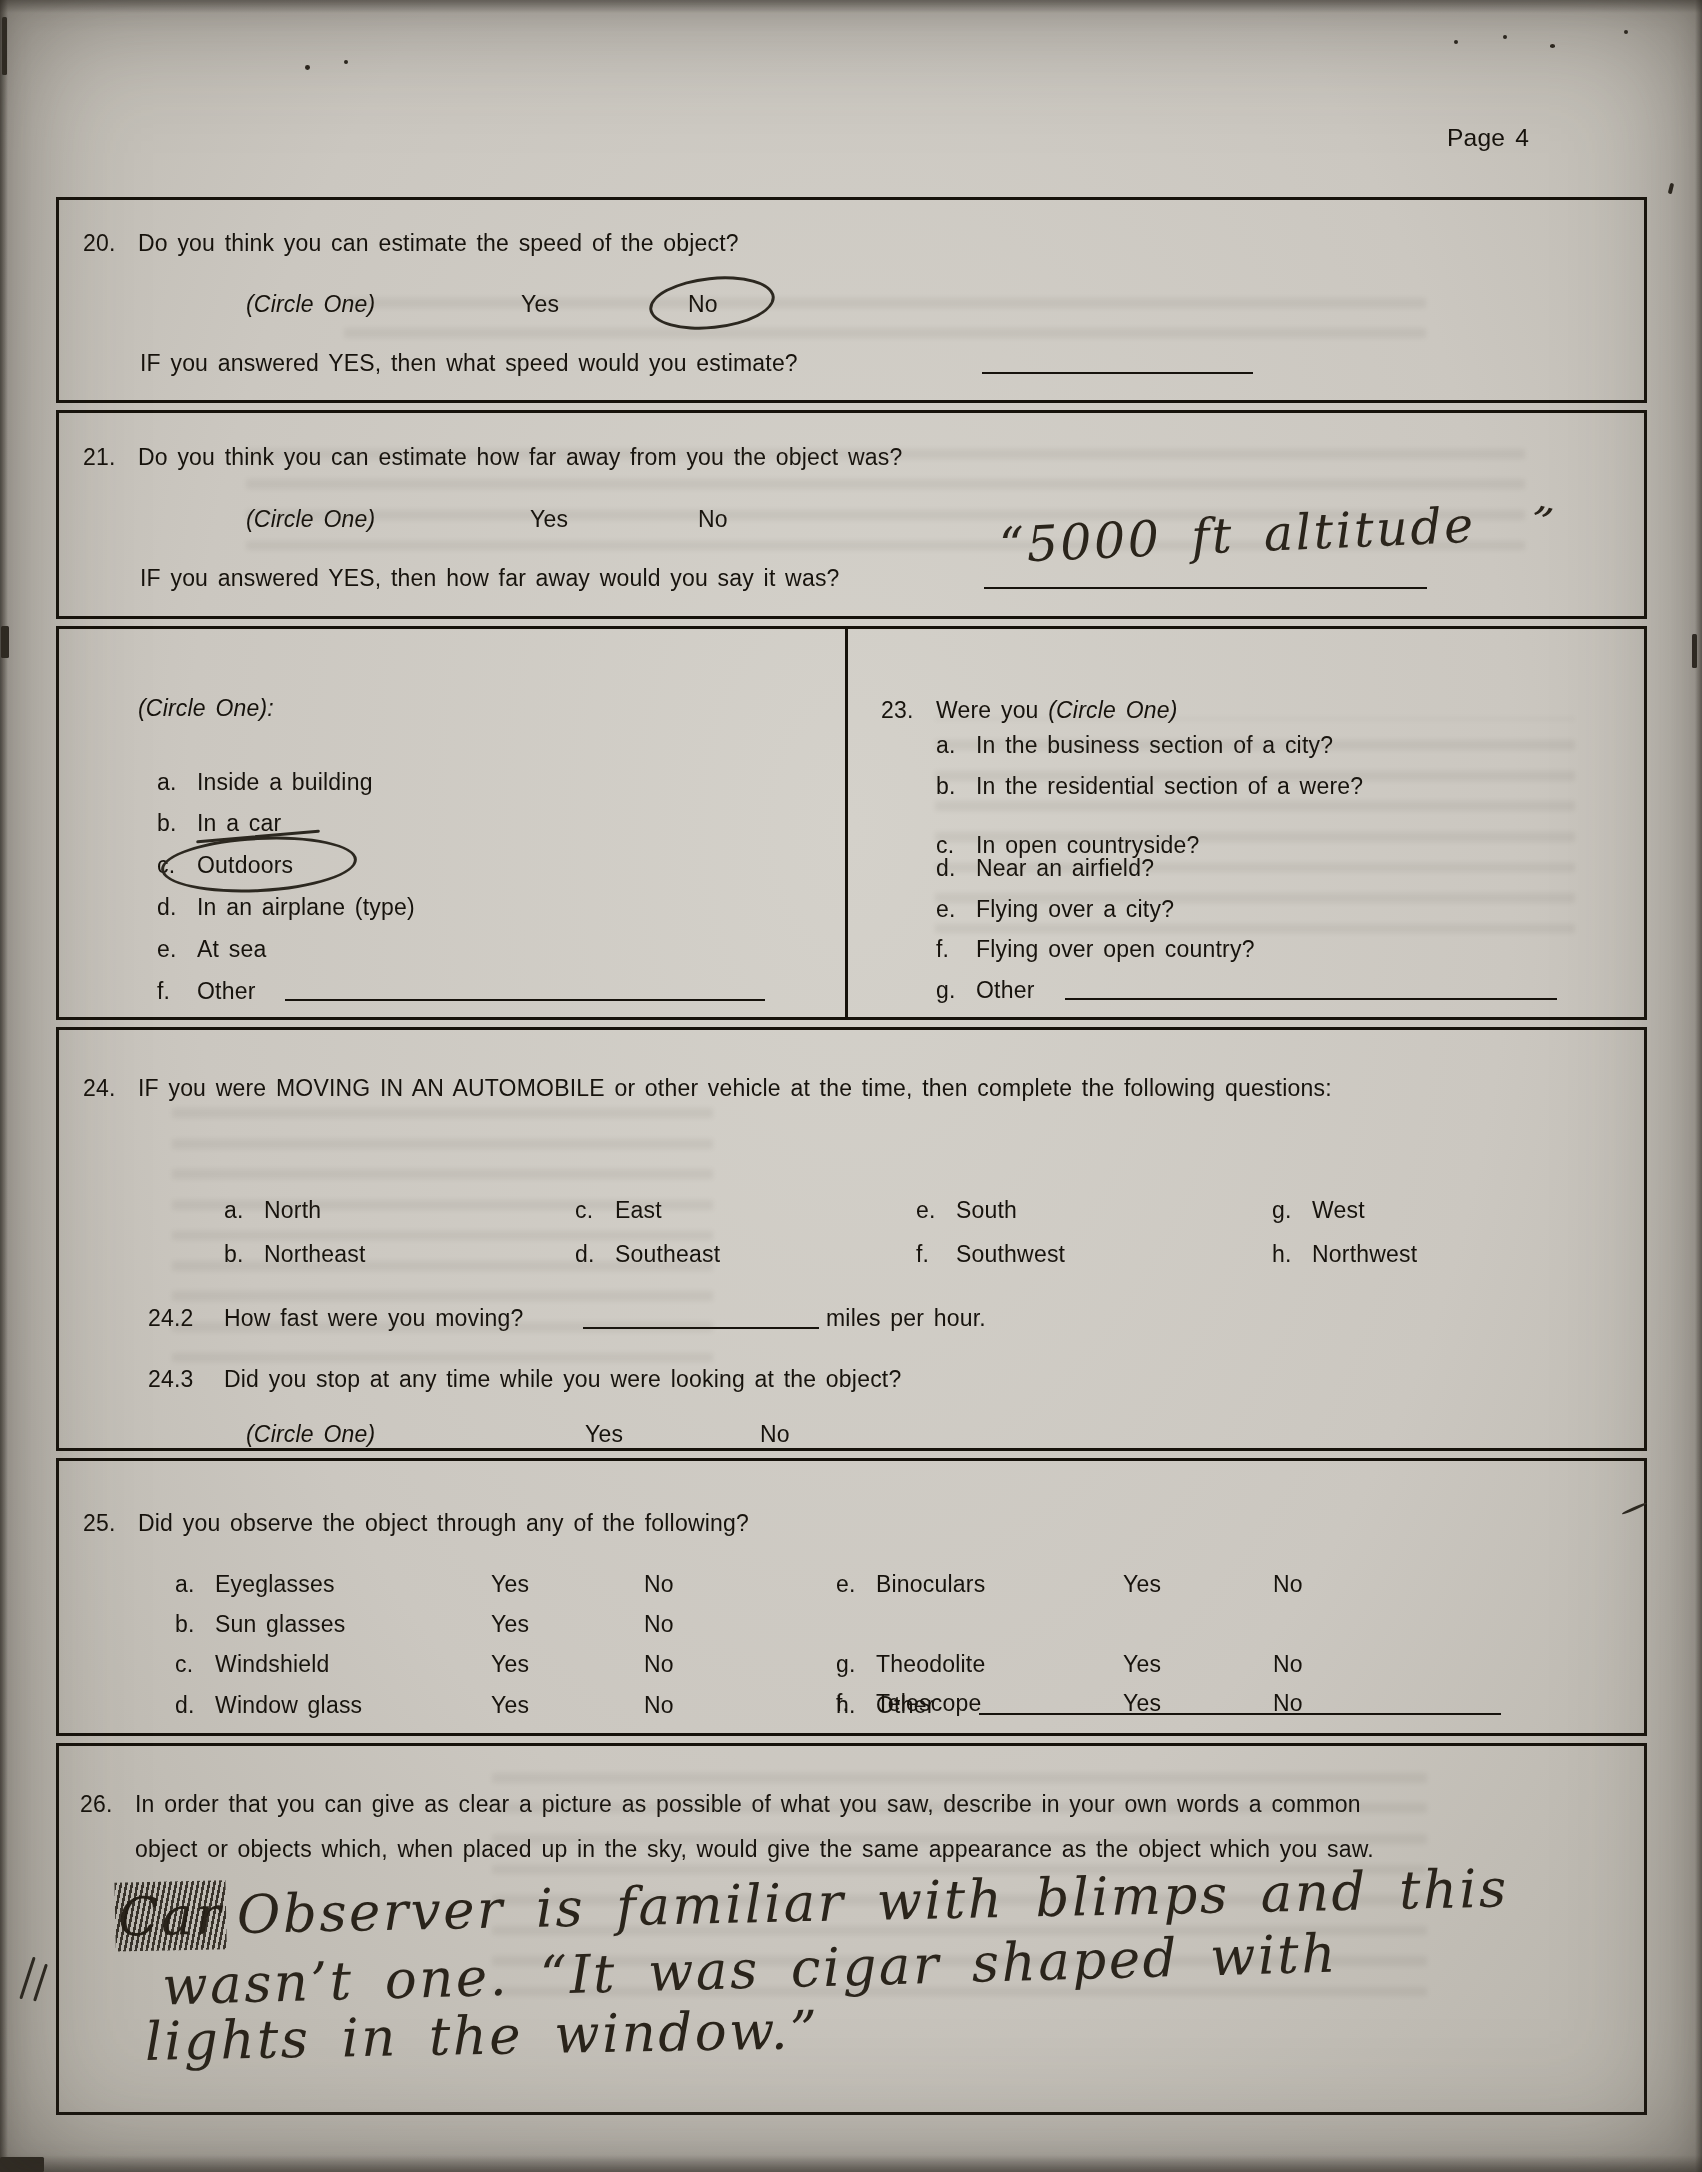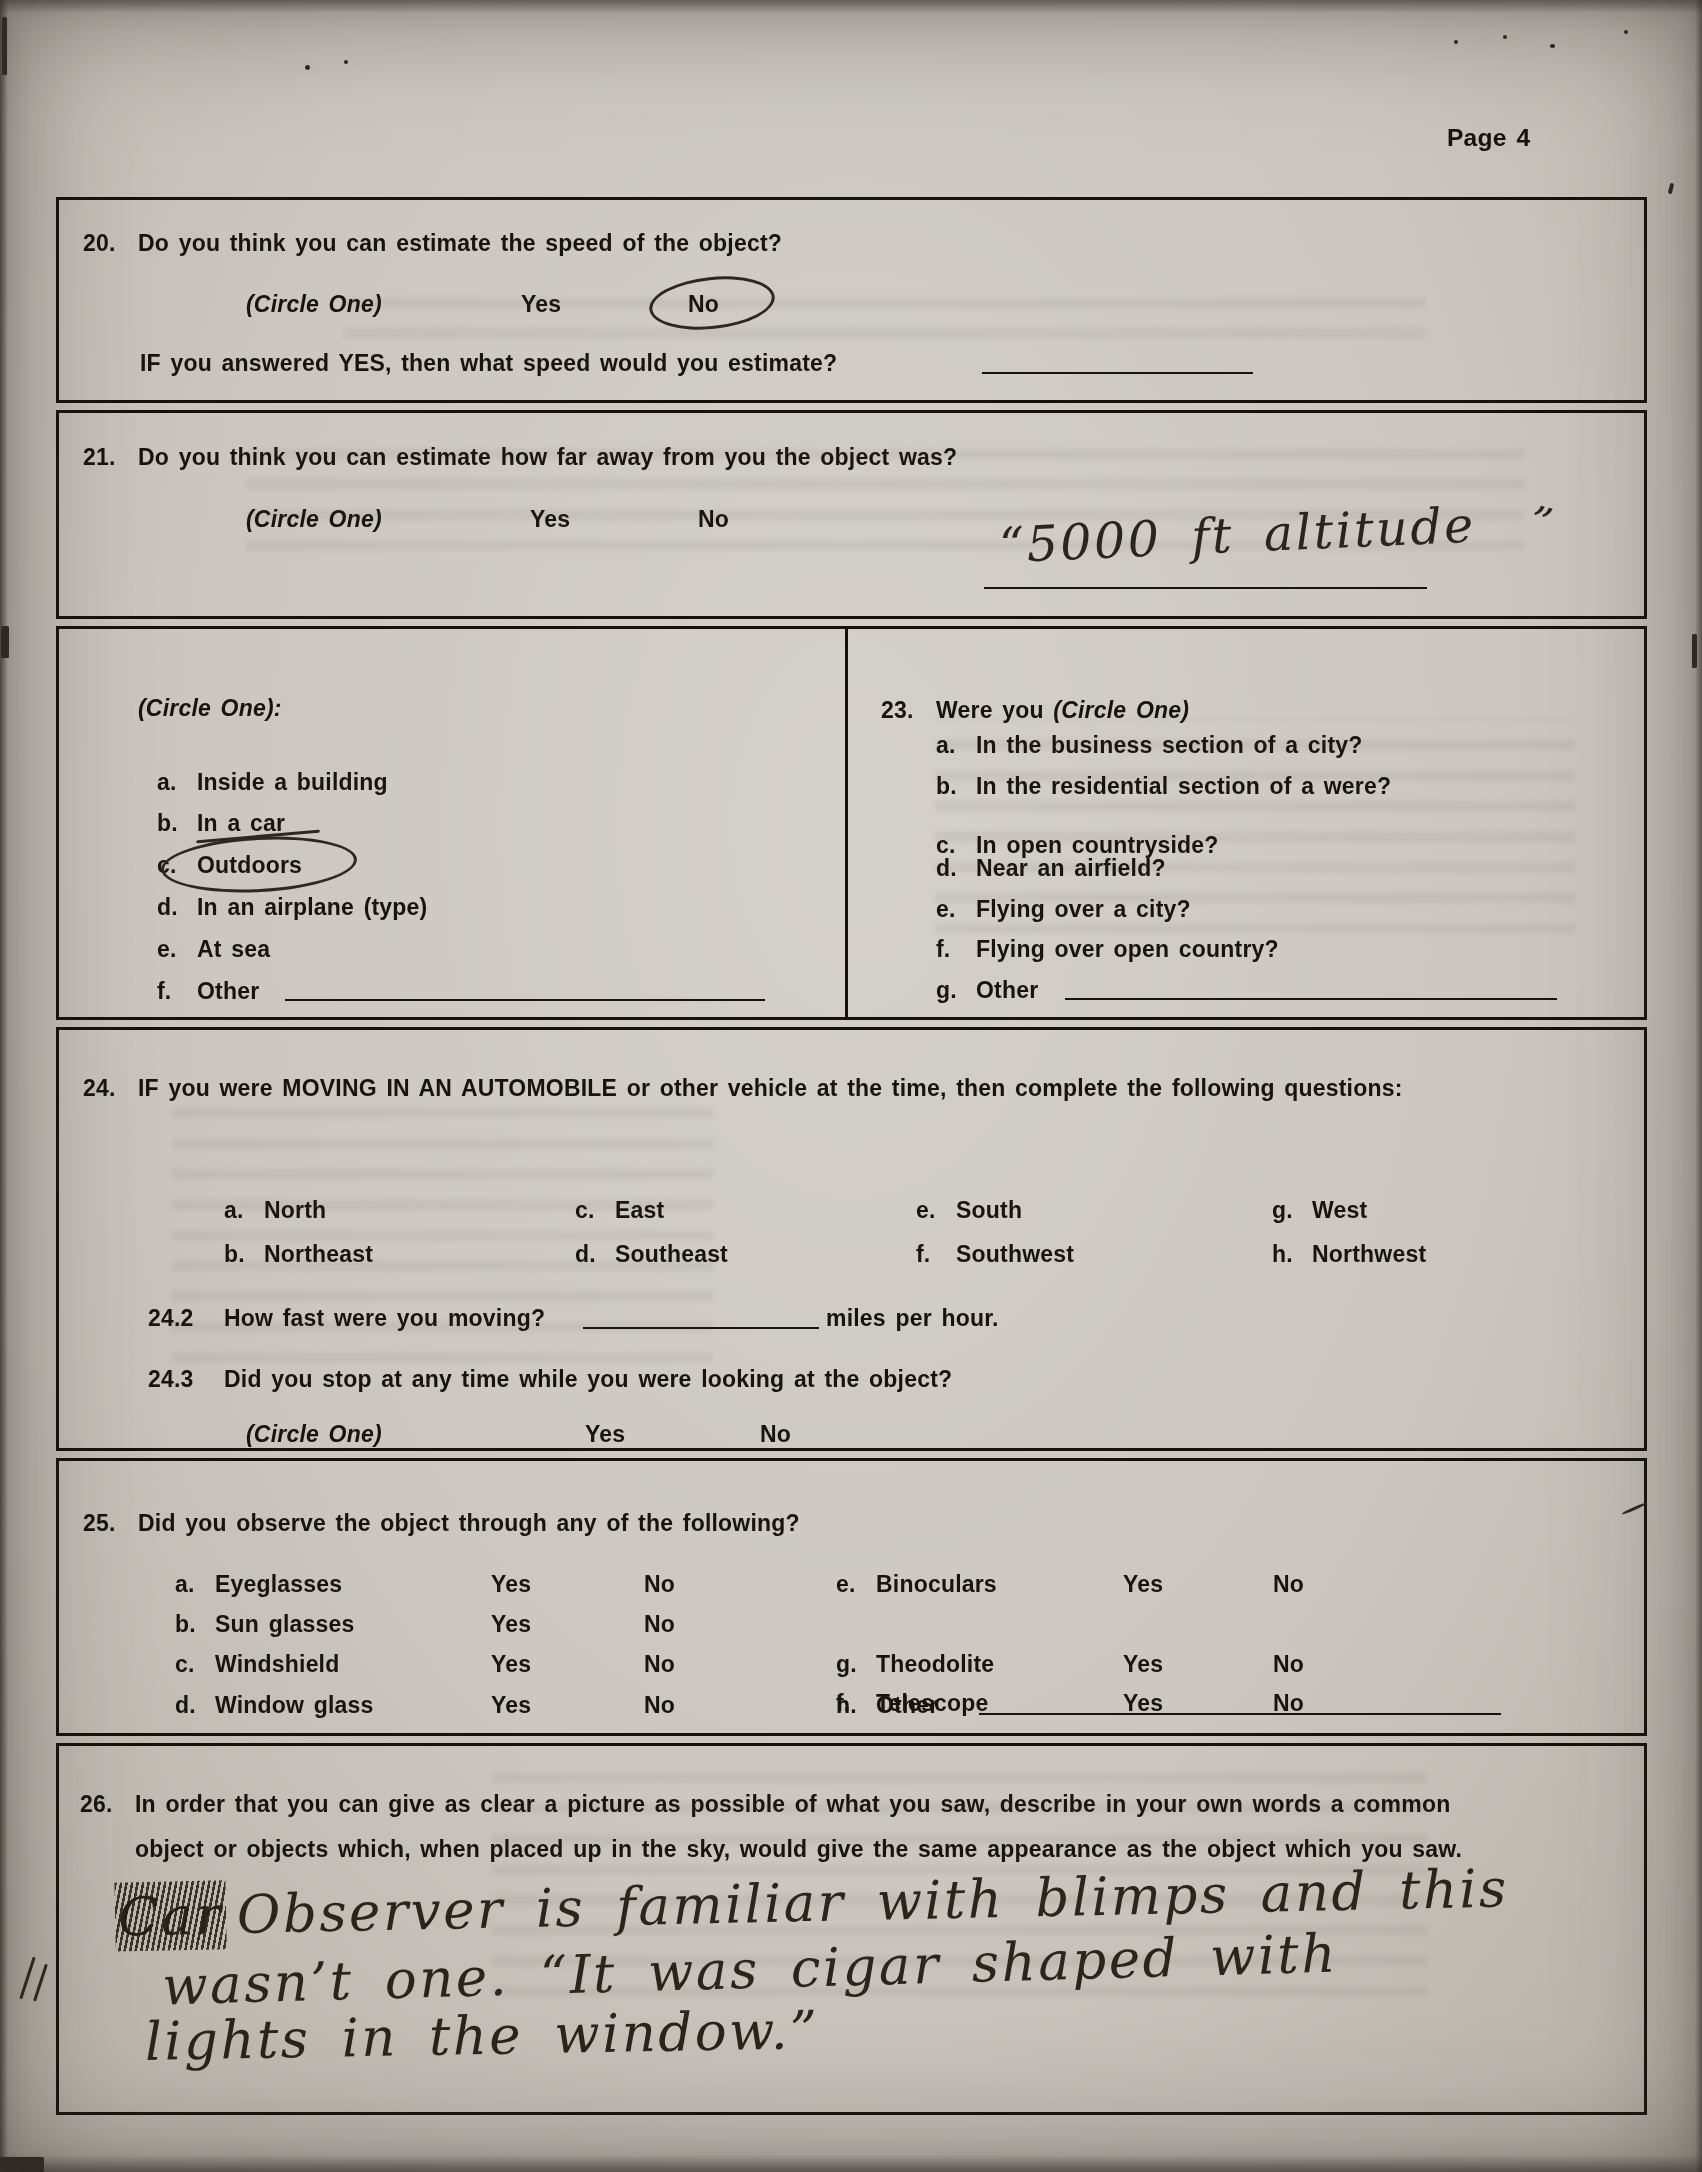--- a/index.html
+++ b/index.html
@@ -6,21 +6,21 @@
   html,body { background:#8d8a83; }
   .scan {
     position:relative; width:1702px; height:2172px; overflow:hidden;
     background: radial-gradient(ellipse at 50% 38%, #d4d1ca 0%, #cbc7c0 55%, #b5b1a8 100%);
     font-family:"Liberation Sans", sans-serif;
   }
   .vignette { position:absolute; inset:0; pointer-events:none;
     box-shadow: inset 0 0 128px rgba(55,50,42,.55), inset 0 0 29.5px rgba(55,50,42,.30); }
   .sec { position:absolute; inset:0; }
   .abs { position:absolute; white-space:nowrap; }
-  .t { font-weight:700; font-size:23px; line-height:1.15; color:#17130d; letter-spacing:0.2px; word-spacing:3px; white-space:nowrap; }
+  .t { font-weight:400; font-size:23px; line-height:1.15; color:#17130d; letter-spacing:0.2px; word-spacing:3px; white-space:nowrap; }
   .big { font-size:24.6px; }
   .it { font-style:italic; }
   .qnum { display:inline-block; width:55px; }
   .qnum-sub { display:inline-block; width:76px; }
   .box { position:absolute; left:56px; width:1591px; border:3.4px solid #16120b; }
   .vdiv { position:absolute; width:3.4px; background:#16120b; }
   .blank { position:absolute; height:0; border-bottom:2px solid #17130d; }
   .ellipse { position:absolute; border:3px solid #2c2820; border-radius:50%; }
   .hand { position:absolute; font-family:"DejaVu Serif", serif; font-style:italic; font-weight:400;
           color:#2a241b; letter-spacing:2.5px; word-spacing:11.8px; white-space:nowrap; }
@@ -54,20 +54,21 @@
   </section>
 
   <section class="sec">
     <div class="box" style="top:410px;height:209px"></div>
     <div class="abs t" style="left:83px;top:444px">
       <span class="qnum">21.</span><span>Do you think you can estimate how far away from you the object was?</span>
     </div>
     <div class="abs t it" style="left:246px;top:506px">(Circle One)</div>
     <div class="abs t" style="left:530px;top:506px">Yes</div>
     <div class="abs t" style="left:698px;top:506px">No</div>
+    <div class="abs t" style="left:140px;top:565px">IF you answered YES, then how far away would you say it was?</div>
     <div class="blank" style="left:984px;top:587px;width:443px"></div>
     <div class="hand" style="left:999px;top:507px;font-size:49px;transform:rotate(-2.5deg)">“5000 ft altitude</div>
     <div class="hand" style="left:1530px;top:498px;font-size:42px;transform:rotate(14deg)">”</div>
   </section>
 
   <section class="sec">
     <div class="box" style="top:626px;height:394px"></div>
     <div class="vdiv" style="left:845px;top:626px;height:394px"></div>
 
     <div class="abs t it" style="left:138px;top:695px">(Circle One):</div>

